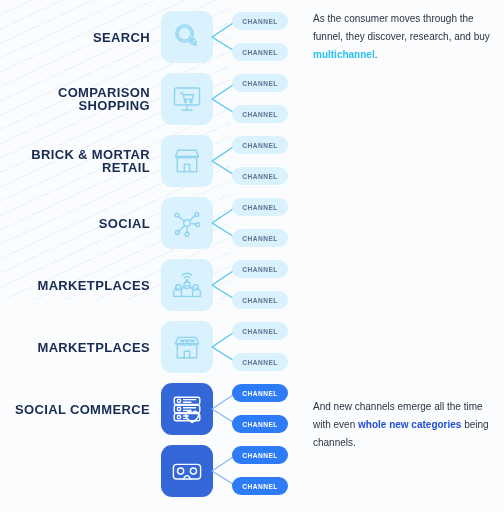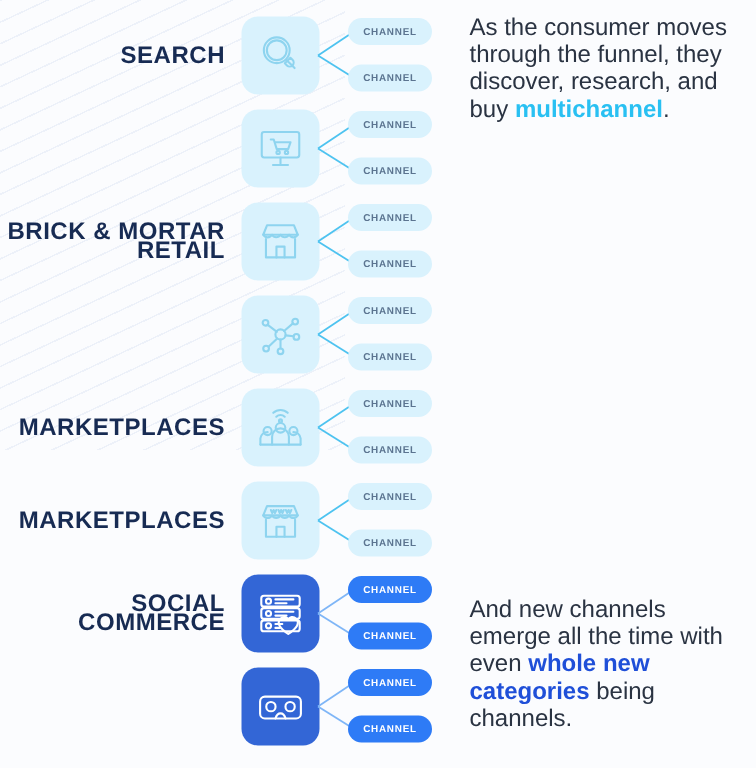--- a/index.html
+++ b/index.html
@@ -20,21 +20,21 @@
   }
   #canvas{position:absolute;left:0;top:0;width:504px;height:512px;}
 
   
   .row{position:absolute;left:0;width:504px;height:62px;}
   .label{
     position:absolute;left:0;top:0;width:150px;height:62px;
     display:flex;align-items:center;justify-content:flex-end;
     text-align:right;
     color:#172b53;
-    font-size:16px;font-weight:bold;letter-spacing:.35px;
+    font-size:13px;font-weight:bold;letter-spacing:.35px;
     line-height:13px;
   }
   .label span{display:block;}
 
   .tile{
     position:absolute;left:161px;top:5px;
     width:52px;height:52px;border-radius:11px;
     background:#d9f2fd;
     display:flex;align-items:center;justify-content:center;
   }
@@ -53,21 +53,21 @@
     font-size:6.6px;font-weight:bold;letter-spacing:.5px;
   }
   .pill.top{top:6px;}
   .pill.bottom{top:37px;}
   .pill.dark{background:#2e7bf6;color:#ffffff;}
 
   
   .copy{
     position:absolute;left:313px;width:180px;
     color:#2a3342;
-    font-size:16px;line-height:18.2px;
+    font-size:10px;line-height:18.2px;
   }
   .copy .hl-cyan{color:#29c0f2;font-weight:bold;}
   .copy .hl-blue{color:#1f4fd8;font-weight:bold;}
 </style>
 </head>
 <body>
 
 <div id="bg-texture"></div>
 <div id="canvas">
     <div class="row" style="top: 6px;">
@@ -85,20 +85,26 @@
         </svg>
       </div>
       <svg class="conn" viewBox="0 0 26 52">
         <path d="M0 26 L24 10" stroke="#4ec3f0" stroke-width="1.2" fill="none"></path>
         <path d="M0 26 L24 41" stroke="#4ec3f0" stroke-width="1.2" fill="none"></path>
       </svg>
       <div class="pill top" style="background: rgb(217, 242, 253); color: rgb(91, 116, 144);">CHANNEL</div>
       <div class="pill bottom" style="background: rgb(217, 242, 253); color: rgb(91, 116, 144);">CHANNEL</div>
     </div>
     <div class="row" style="top: 68px;">
+      <div class="label" style="color: rgb(23, 43, 83);">
+        <div>
+          <span>COMPARISON</span>
+          <span>SHOPPING</span>
+        </div>
+      </div>
       <div class="tile" style="background: rgb(217, 242, 253);">
         <svg width="34" height="34" viewBox="0 0 34 34" fill="none" stroke="#8ed4ef" stroke-width="1.4" stroke-linecap="round" stroke-linejoin="round">
           <rect x="4.5" y="6" width="25" height="17" rx="1.6"></rect>
           <path d="M17 23 v4"></path>
           <path d="M12 28 h10"></path>
           <path d="M10.5 11 h2 l2 6.4 h7.6 l1.6 -4.6 h-9.8"></path>
           <circle cx="15.4" cy="19.6" r="1.1"></circle>
           <circle cx="21" cy="19.6" r="1.1"></circle>
         </svg>
       </div>
@@ -124,20 +130,25 @@
         </svg>
       </div>
       <svg class="conn" viewBox="0 0 26 52">
         <path d="M0 26 L24 10" stroke="#4ec3f0" stroke-width="1.2" fill="none"></path>
         <path d="M0 26 L24 41" stroke="#4ec3f0" stroke-width="1.2" fill="none"></path>
       </svg>
       <div class="pill top" style="background: rgb(217, 242, 253); color: rgb(91, 116, 144);">CHANNEL</div>
       <div class="pill bottom" style="background: rgb(217, 242, 253); color: rgb(91, 116, 144);">CHANNEL</div>
     </div>
     <div class="row" style="top: 192px;">
+      <div class="label" style="color: rgb(23, 43, 83);">
+        <div>
+          <span>SOCIAL</span>
+        </div>
+      </div>
       <div class="tile" style="background: rgb(217, 242, 253);">
         <svg width="34" height="34" viewBox="0 0 34 34" fill="none" stroke="#8ed4ef" stroke-width="1.4" stroke-linecap="round" stroke-linejoin="round">
           <circle cx="17" cy="17" r="3.4"></circle>
           <circle cx="7" cy="9.2" r="1.9"></circle>
           <circle cx="26.8" cy="8.4" r="1.9"></circle>
           <circle cx="27.6" cy="18.6" r="1.9"></circle>
           <circle cx="7.4" cy="26.4" r="1.9"></circle>
           <circle cx="17" cy="28.2" r="1.9"></circle>
           <path d="M8.5 10.6 L14.6 15.2"></path>
           <path d="M25.3 9.6 L19.4 14.7"></path>

